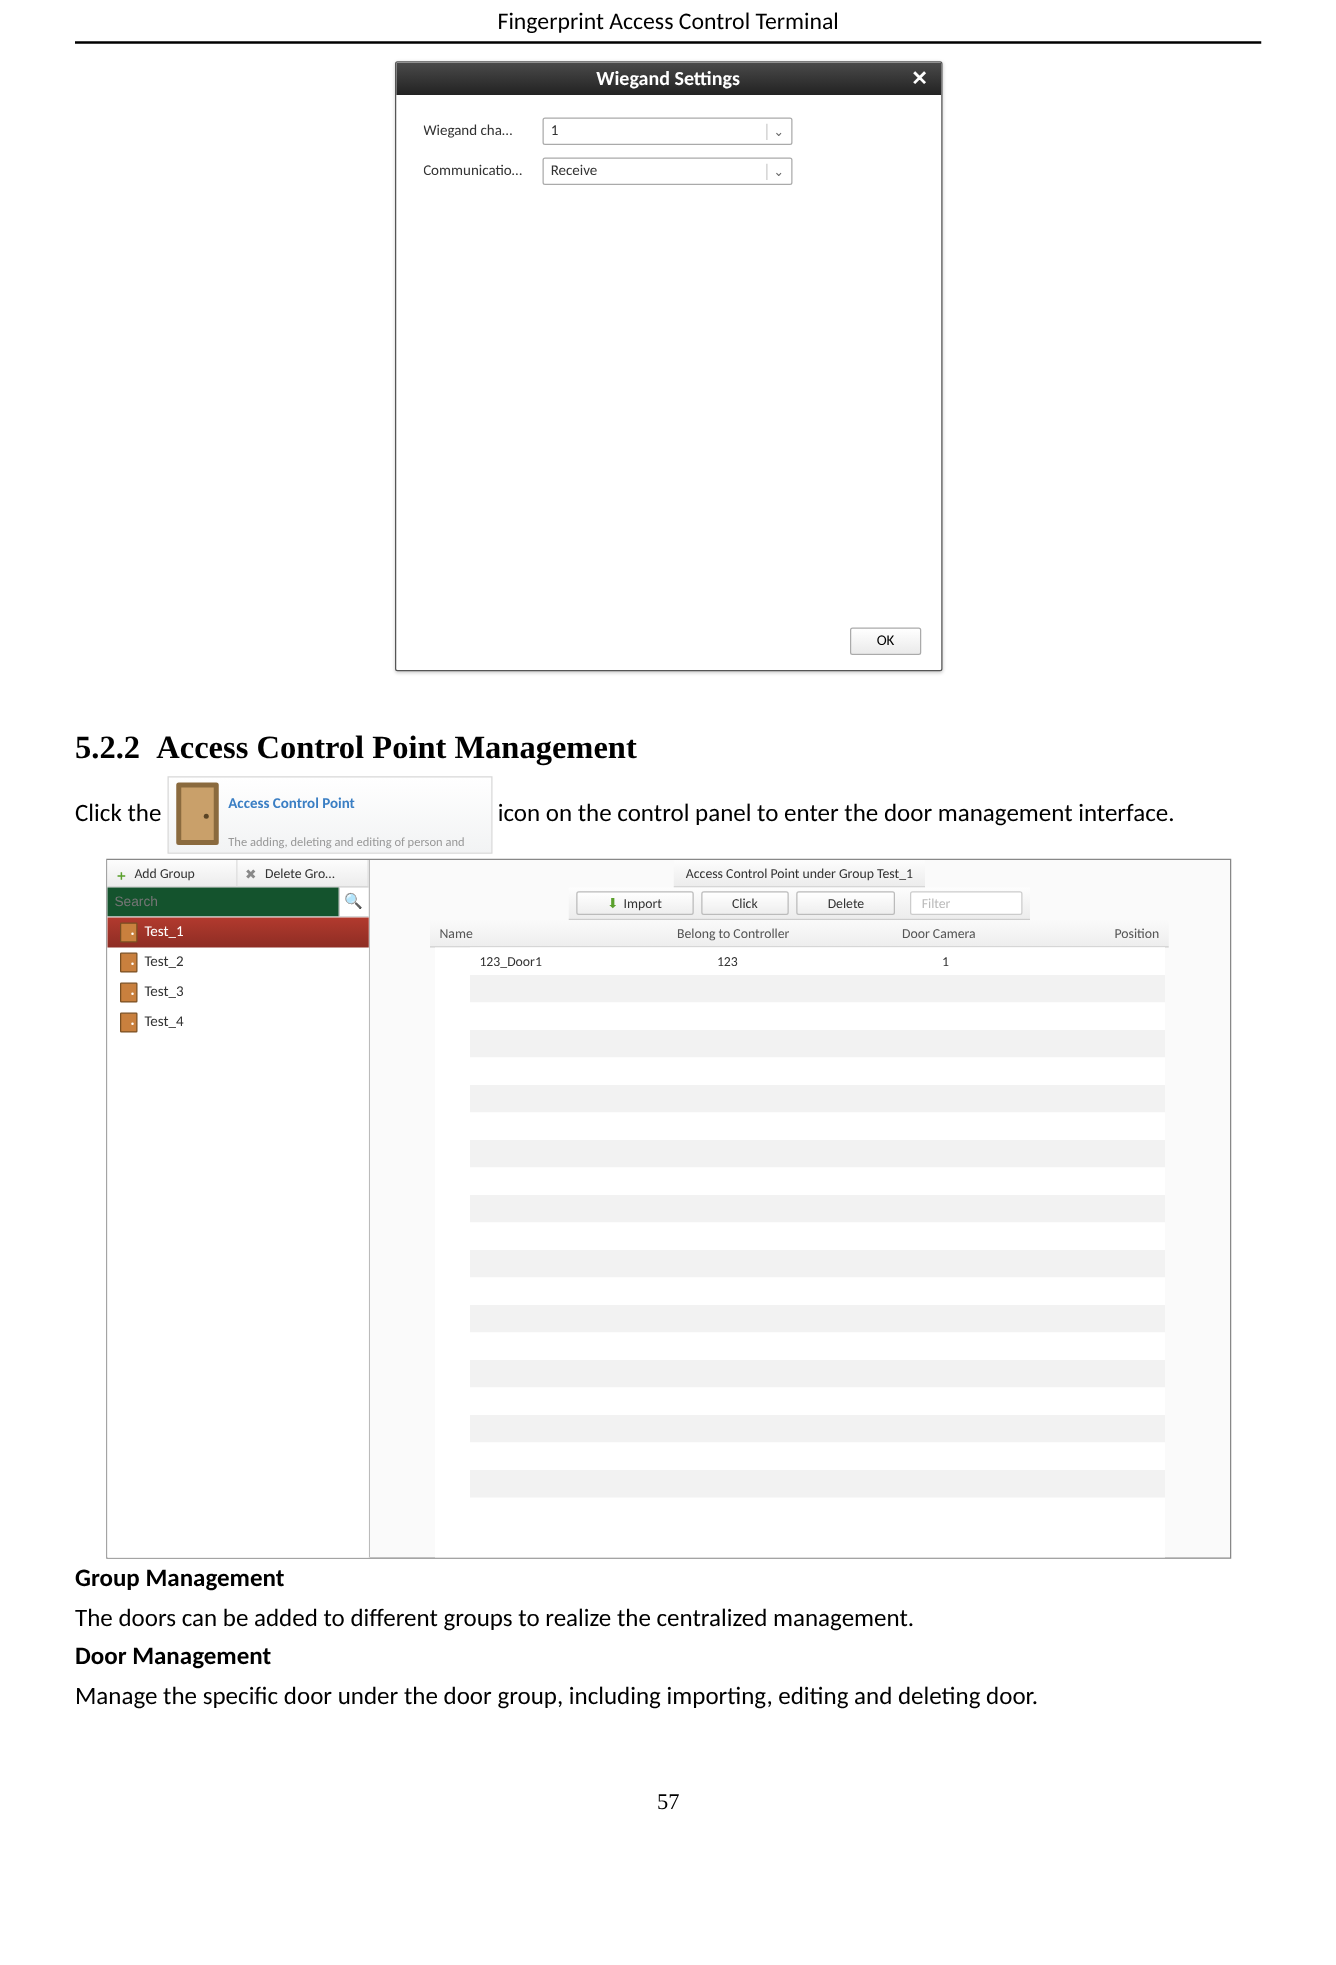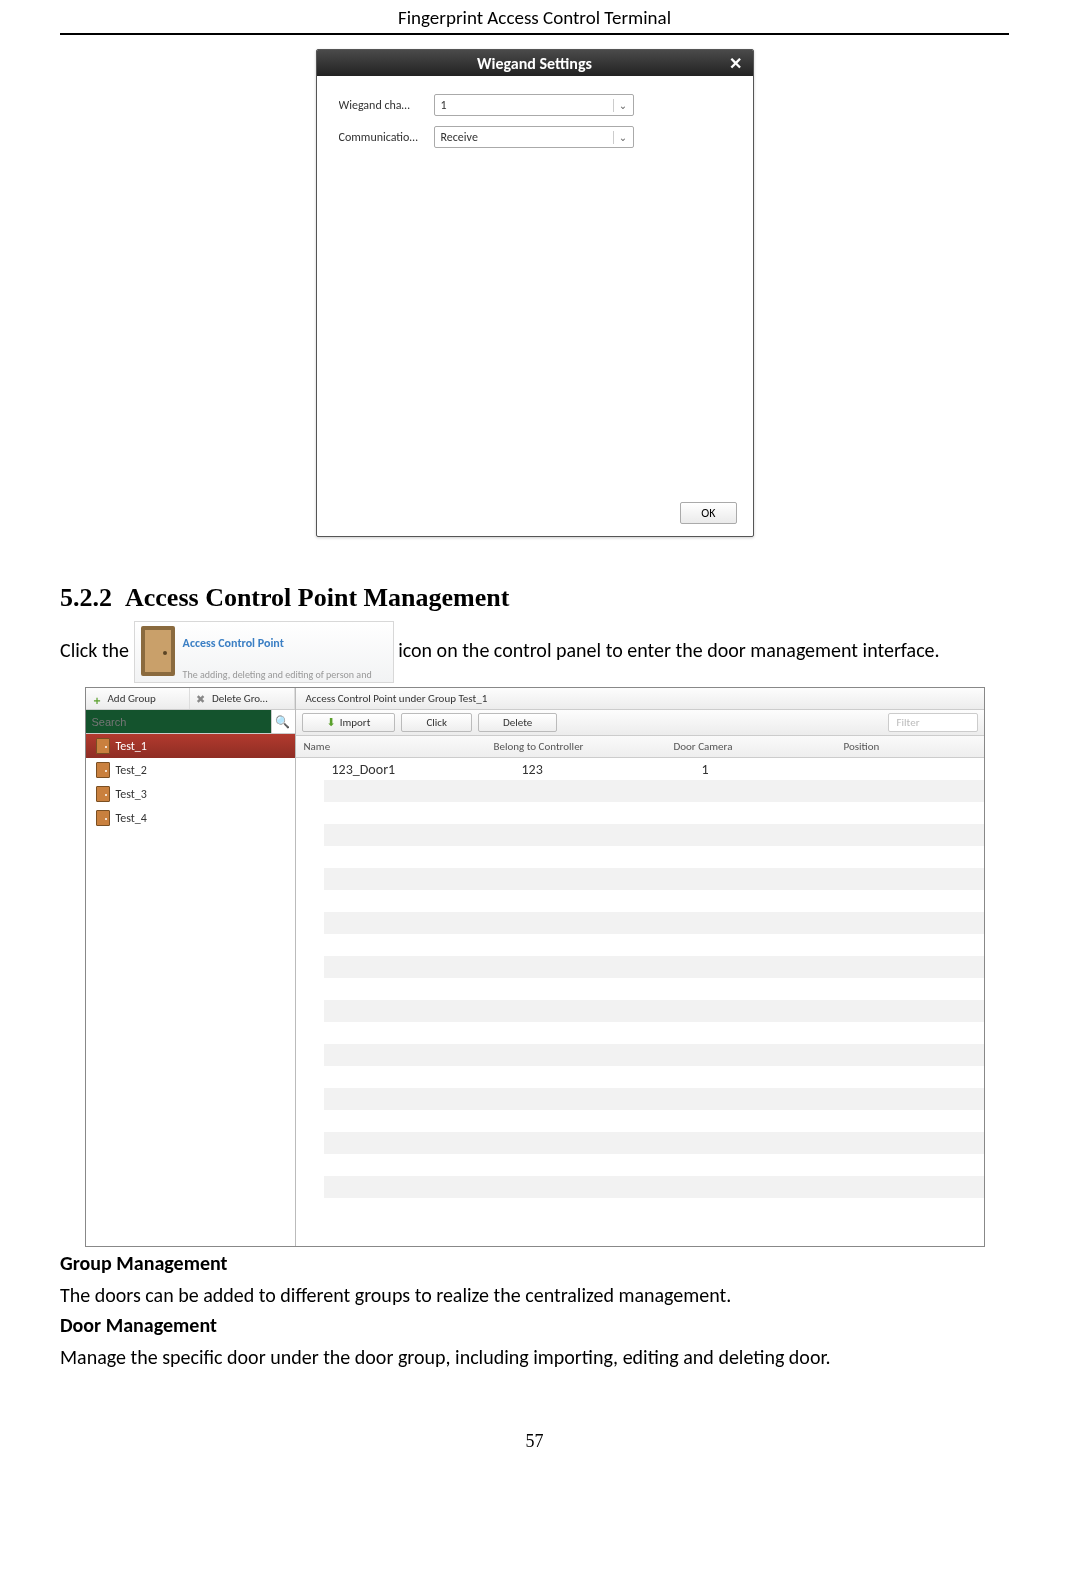--- a/index.html
+++ b/index.html
@@ -34,34 +34,34 @@
     .ico-plus { color: #5aa02c; font-weight: bold; }
     .ico-del { color: #888; }
     .searchbox { display: flex; border-bottom: 1px solid #ccc; height: 24px; }
     .searchbox input { flex: 1; border: none; padding: 0 6px; font-size: 11px; color: #999; outline: none; background: #14532d; }
     .searchbox .mag { width: 24px; border-left: 1px solid #ccc; display: flex; align-items: center; justify-content: center; color: #777; }
     .tree { flex: 1; background: #fff; }
     .tree-item { display: flex; align-items: center; gap: 6px; padding: 4px 10px; font-size: 12px; cursor: pointer; }
     .tree-item.sel { background: linear-gradient(#b23a2e,#8e2d24); color: #fff; }
     .door-ico { width: 14px; height: 16px; background: #c9803e; border: 1px solid #7a4f22; border-radius: 1px; position: relative; flex-shrink: 0; }
     .door-ico::after { content: ""; position: absolute; right: 2px; top: 50%; width: 2px; height: 2px; background: #fff; border-radius: 50%; }
-    .right-pane { flex: 1; display: flex; flex-direction: column; }
+    .right-pane { flex: 1; display: flex; flex-direction: column; align-items: center; }
     .rp-title { padding: 4px 10px; border-bottom: 1px solid #ccc; background: linear-gradient(#fdfdfd,#ececec); font-size: 11px; }
     .rp-toolbar { display: flex; border-bottom: 1px solid #ccc; background: linear-gradient(#fdfdfd,#ececec); padding: 3px 6px; gap: 6px; align-items: center; }
     .rp-toolbar .b { border: 1px solid #bbb; background: linear-gradient(#fff,#eee); padding: 2px 24px; font-size: 11px; border-radius: 2px; cursor: pointer; display: flex; align-items: center; gap: 4px; }
     .rp-toolbar .spacer { flex: 1; }
     .rp-toolbar .filter { border: 1px solid #ccc; color: #bbb; font-size: 11px; padding: 2px 8px; width: 90px; background: #fff; border-radius: 2px; }
     .table-head { display: flex; background: linear-gradient(#fafafa,#eee); border-bottom: 1px solid #ccc; font-size: 11px; color: #555; }
     .th, .td { padding: 4px 8px; }
     .c1 { width: 190px; }
     .c2 { width: 180px; }
     .c3 { width: 170px; }
     .c4 { flex: 1; }
     .table-body { flex: 1; background: #fff; }
-    .trow { display: flex; font-size: 14px; height: 22px; align-items: center; margin-left: 28px; }
+    .trow { display: flex; font-size: 11px; height: 22px; align-items: center; margin-left: 28px; }
     .trow:nth-child(odd) { background: #fff; }
     .trow:nth-child(even) { background: #f2f2f2; }
     .body-text { margin-top: 6px; font-size: 20px; line-height: 28px; }
     .body-bold { font-weight: bold; font-size: 20px; margin-top: 4px; }
     .page-num { text-align: center; font-family: 'Times New Roman', serif; font-size: 18px; margin-top: 60px; }
   </style>
 </head>
 <body>
 
 <div class="page">

